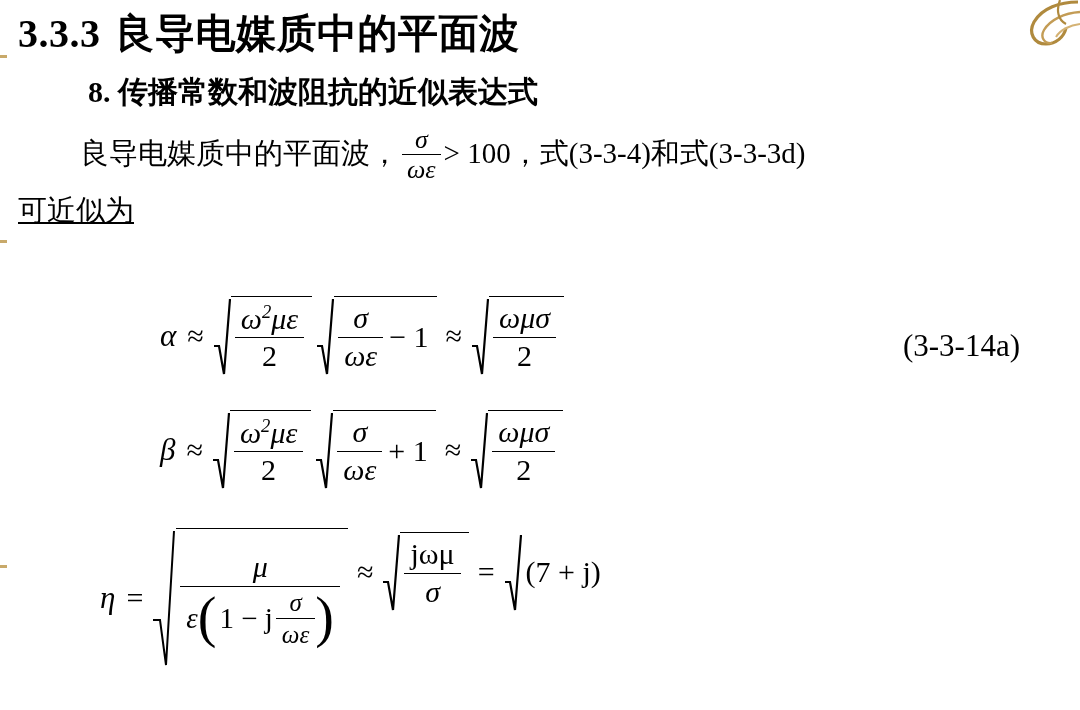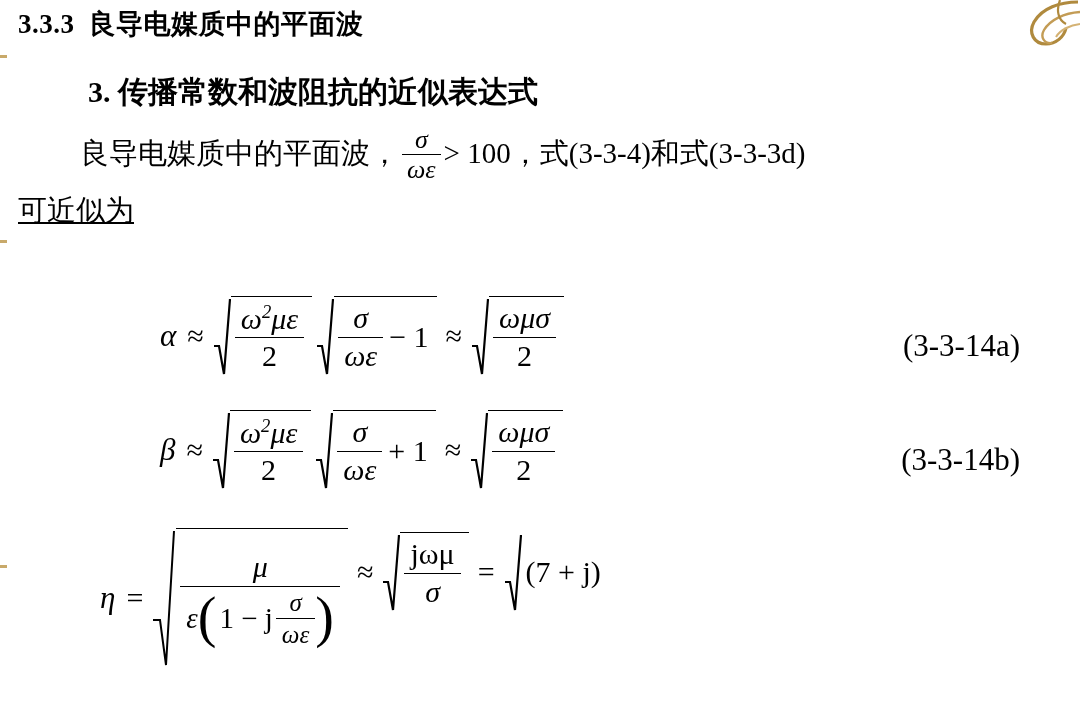--- a/index.html
+++ b/index.html
@@ -43,21 +43,21 @@
     left: 0;
     width: 7px;
     height: 3px;
     background: #c8a96a;
   }
 
   .title {
     position: absolute;
     left: 18px;
     top: 6px;
-    font-size: 27px;
+    font-size: 40px;
     font-weight: bold;
     letter-spacing: 0.5px;
     white-space: nowrap;
   }
   .title .num { margin-right: 14px; }
 
   .subtitle {
     position: absolute;
     left: 88px;
     top: 72px;
@@ -187,21 +187,21 @@
       <path d="M90 12 C74 13 60 20 54 30 C50 37 54 44 62 43" fill="none" stroke="#c39c55" stroke-width="2.4"></path>
       <path d="M90 24 C80 25 70 30 66 37" fill="none" stroke="#d4b274" stroke-width="2"></path>
       <path d="M70 0 C66 10 68 20 76 24" fill="none" stroke="#b08a3e" stroke-width="2.2"></path>
     </svg>
   </div>
 
   <div class="title">
     <span class="num">3.3.3</span><span>良导电媒质中的平面波</span>
   </div>
 
-  <div class="subtitle">3. 传播常数和波阻抗的近似表达式</div>
+  <div class="subtitle">8. 传播常数和波阻抗的近似表达式</div>
 
   <div class="para">
     <span class="indent"></span><span>良导电媒质中的平面波，</span><span class="frac"><span class="num-part">σ</span><span class="bar"></span><span class="den-part">ωε</span></span><span>&gt; 100</span><span>，式(3-3-4)和式(3-3-3d)</span>
     <div style="margin-top:2px;text-decoration:underline;"><span>可近似为</span></div>
   </div>
 
   <div class="eq-block" style="top:296px;">
     <div class="eq-row">
       <div class="eq-body">
         <span class="mathrow">
@@ -310,21 +310,20 @@
             <span class="sqrt-content">
               <span class="stack">
                 <span class="top it">ωμσ</span>
                 <span class="line"></span>
                 <span class="bot">2</span>
               </span>
             </span>
           </span>
         </span>
       </div>
-      <div class="eq-tag" style="top:32px;">(3-3-14b)</div>
     </div>
   </div>
 
   <div class="eq-block" style="top:528px;">
     <div class="eq-row" style="height:165px;">
       <div class="eq-body" style="left:100px;">
         <span class="mathrow">
           <span class="lab">η</span>
           <span class="op">=</span>
 

